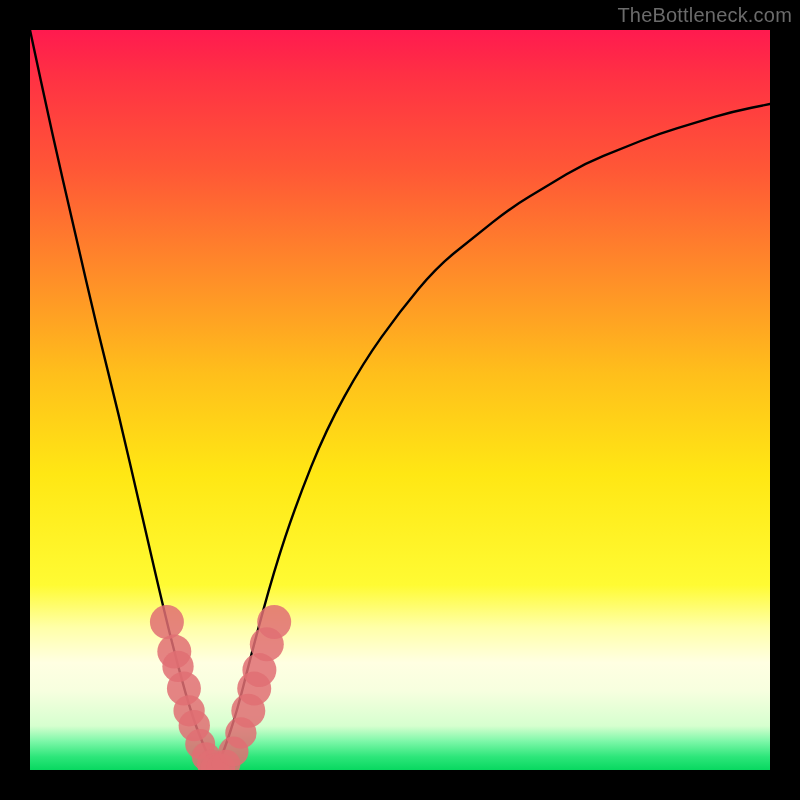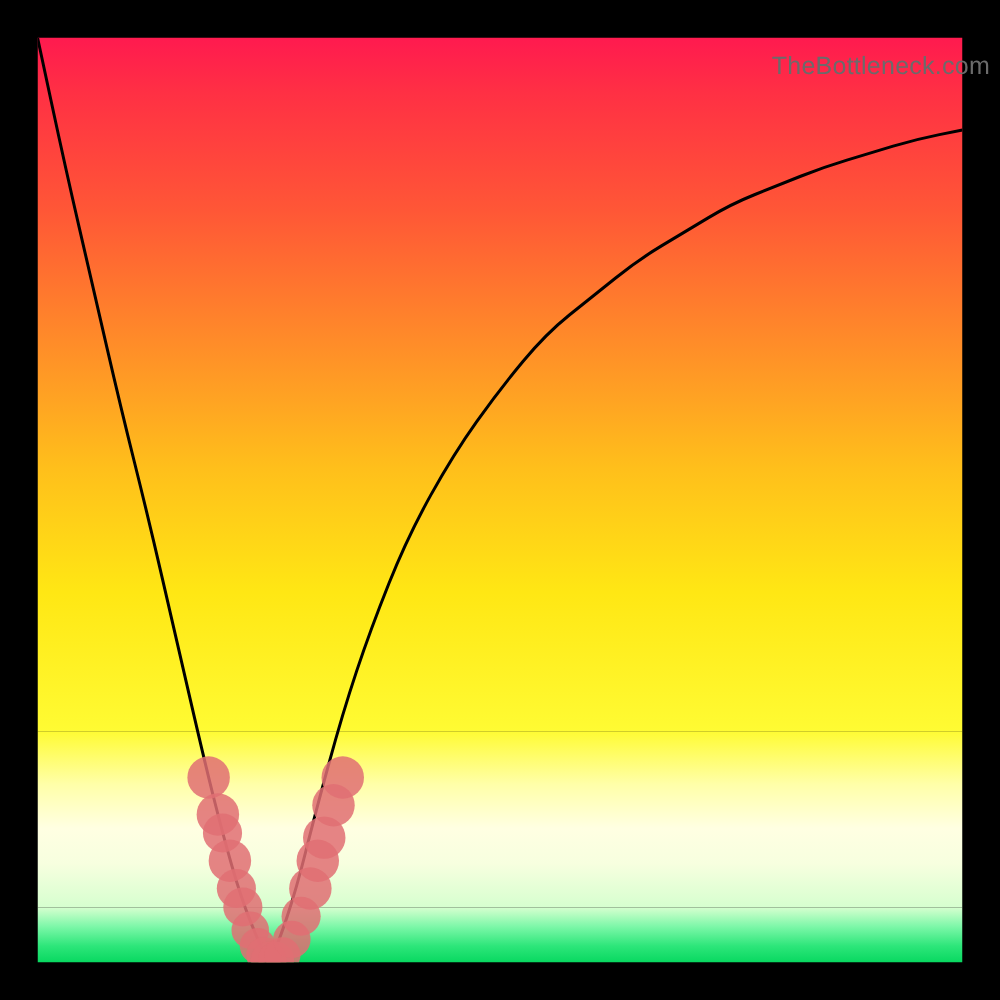--- a/index.html
+++ b/index.html
@@ -69,21 +69,20 @@
     inset: 0;
   }
   .watermark {
     position: absolute;
     top: 4px;
     right: 8px;
     color: #6b6b6b;
     font-size: 20px;
     letter-spacing: 0.2px;
     user-select: none;
-    margin-top: 38px;
   }
 </style>
 </head>
 <body>
 
 <div class="frame">
 
   <div class="plot-area">
     <div class="grad grad-top"></div>
     <div class="grad grad-mid"></div>

